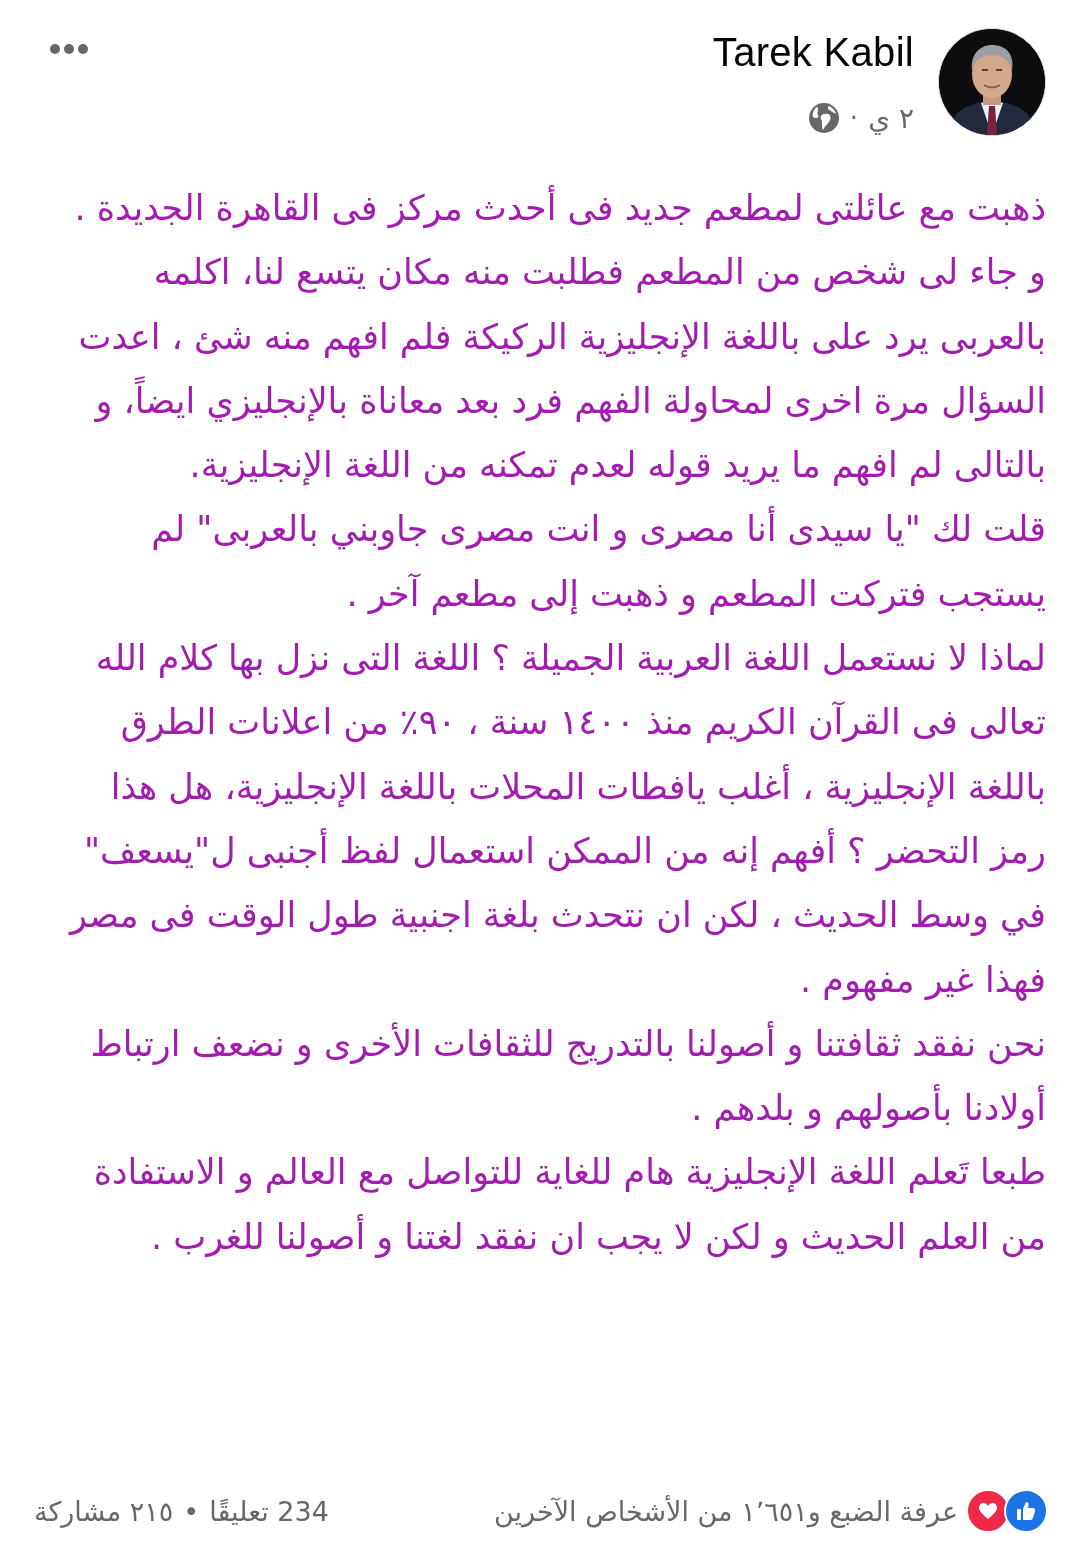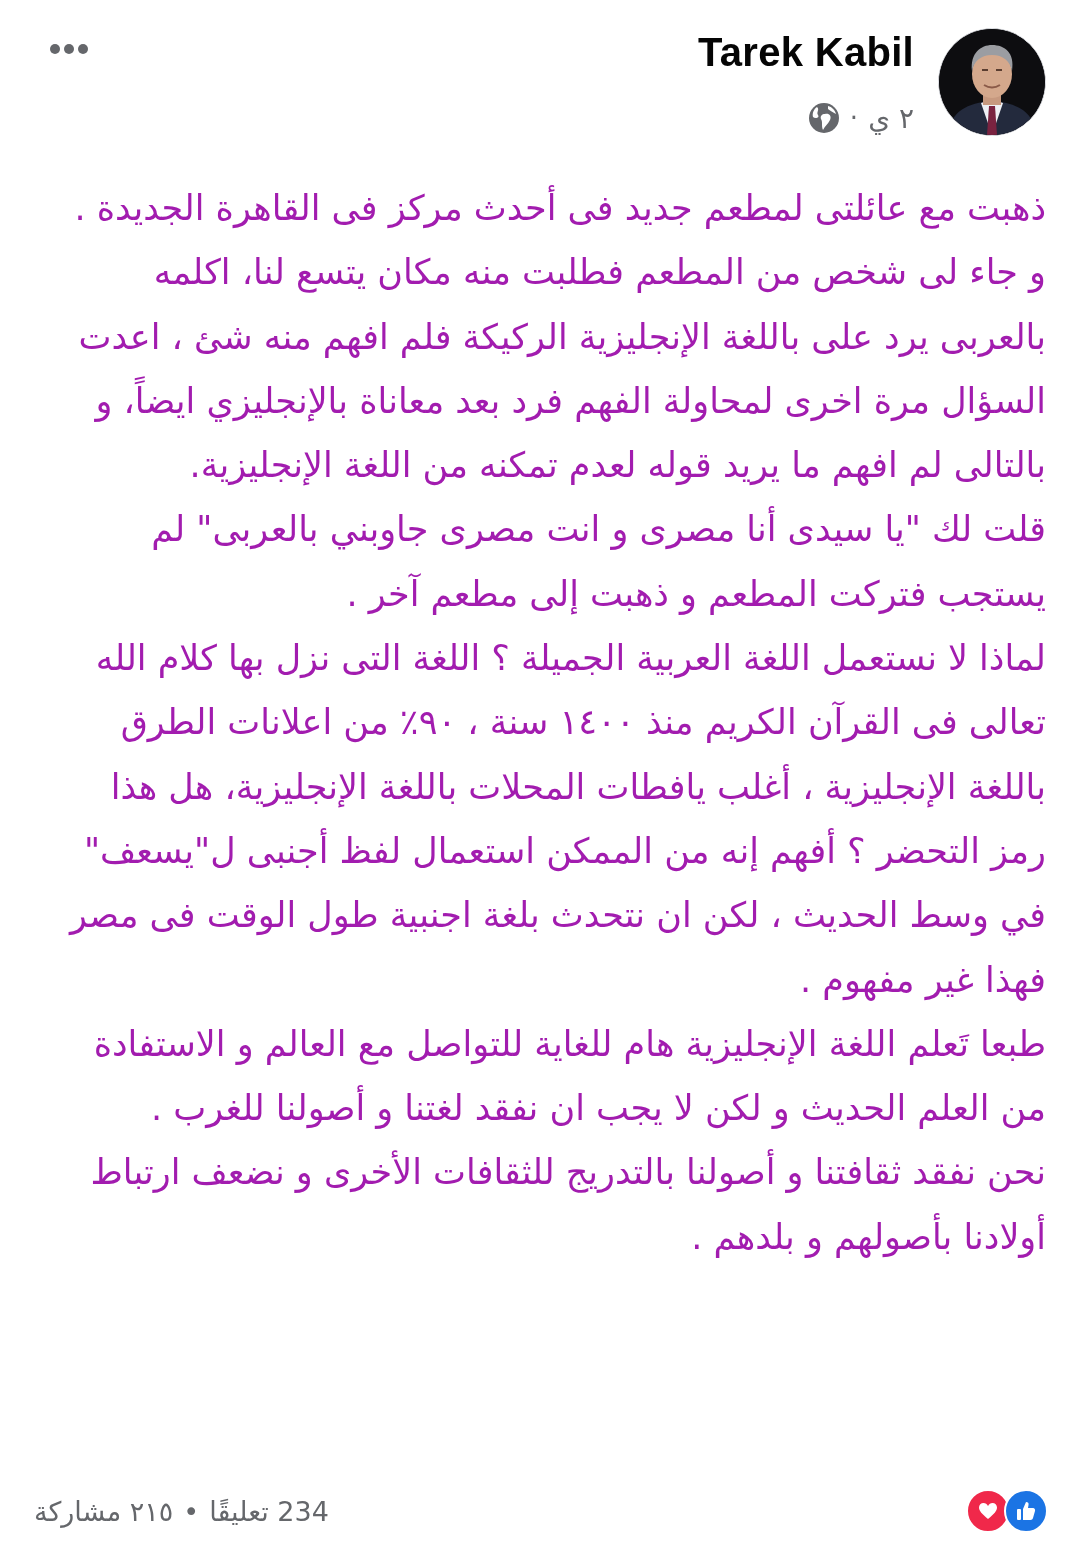--- a/index.html
+++ b/index.html
@@ -9,21 +9,21 @@
     color: #050505;
   }
   .more-btn {
     position: absolute; left: 50px; top: 40px; width: 50px; height: 18px;
     display: flex; align-items: center; gap: 4px; cursor: pointer;
   }
   .more-btn .dot { width: 10px; height: 10px; border-radius: 50%; background: #65676b; }
 
   .author-name {
     position: absolute; right: 166px; top: 26px;
-    font-family: "Liberation Sans", sans-serif; font-weight: bold;
+    font-family: "Liberation Sans", sans-serif; font-weight: normal;
     font-size: 40px; line-height: 52px; color: #050505; cursor: pointer;
     letter-spacing: 0.3px;
   }
   .meta {
     position: absolute; right: 166px; top: 96px; height: 44px;
     display: flex; align-items: center; gap: 10px; direction: ltr;
     color: #65676b; font-size: 28px;
   }
   .meta .globe { width: 32px; height: 32px; }
   .meta .sep { font-size: 26px; }
@@ -101,38 +101,39 @@
     <rect x="57" y="40" width="6" height="2" fill="#5a3d30"></rect>
     <path d="M45 56 Q53 61 61 56" stroke="#8a5a48" stroke-width="2" fill="none"></path>
   </svg>
 </div>
 
 <div class="post-body">
   <p>ذهبت مع عائلتى لمطعم جديد فى أحدث مركز فى القاهرة الجديدة .</p>
   <p>و جاء لى شخص من المطعم فطلبت منه مكان يتسع لنا، اكلمه بالعربى يرد على باللغة الإنجليزية الركيكة فلم افهم منه شئ ، اعدت السؤال مرة اخرى لمحاولة الفهم فرد بعد معاناة بالإنجليزي ايضاً، و بالتالى لم افهم ما يريد قوله لعدم تمكنه من اللغة الإنجليزية.</p>
   <p>قلت لك "يا سيدى أنا مصرى و انت مصرى جاوبني بالعربى" لم يستجب فتركت المطعم و ذهبت إلى مطعم آخر .</p>
   <p>لماذا لا نستعمل اللغة العربية الجميلة ؟ اللغة التى نزل بها كلام الله تعالى فى القرآن الكريم منذ ١٤٠٠ سنة ،  ٩٠٪ من اعلانات الطرق باللغة الإنجليزية ، أغلب يافطات المحلات باللغة الإنجليزية، هل هذا رمز التحضر ؟ أفهم إنه من الممكن استعمال لفظ أجنبى ل"يسعف" في وسط الحديث ، لكن ان نتحدث بلغة اجنبية طول الوقت فى مصر فهذا غير مفهوم .</p>
+  <p>نحن نفقد ثقافتنا و أصولنا بالتدريج للثقافات الأخرى و نضعف ارتباط أولادنا بأصولهم و بلدهم .</p>
   <p>طبعا تَعلم اللغة الإنجليزية هام للغاية للتواصل مع العالم و الاستفادة من العلم الحديث و لكن لا يجب ان نفقد لغتنا و أصولنا للغرب .</p>
-  <p>نحن نفقد ثقافتنا و أصولنا بالتدريج للثقافات الأخرى و نضعف ارتباط أولادنا بأصولهم و بلدهم .</p>
 </div>
 
 <div class="footer">
   <div class="reactions">
     <div class="react-icons">
       <span class="react-icon react-like">
         <svg width="22" height="22" viewBox="0 0 22 22">
           <rect x="2" y="9" width="4" height="11" rx="1" fill="#fff"></rect>
           <path d="M8 9 L11 2 C13 2, 14 3, 13.5 5 L13 8 L18 8 C19.5 8, 20.5 9.5, 20 11 L18 18 C17.7 19.3, 16.8 20, 15.5 20 L8 20 Z" fill="#fff"></path>
         </svg>
       </span>
       <span class="react-icon react-love">
         <svg width="22" height="22" viewBox="0 0 22 22">
           <path d="M11 19 C5 14, 2 11, 2 7.5 C2 5, 4 3, 6.5 3 C8.5 3, 10 4.2, 11 6 C12 4.2, 13.5 3, 15.5 3 C18 3, 20 5, 20 7.5 C20 11, 17 14, 11 19 Z" fill="#fff"></path>
         </svg>
       </span>
     </div>
+    <span>عرفة الضبع و١٬٦٥١ من الأشخاص الآخرين</span>
   </div>
   <div class="counts">
     <span>234 تعليقًا</span>
     <span>•</span>
     <span>٢١٥ مشاركة</span>
   </div>
 </div>
 
 </body></html>

